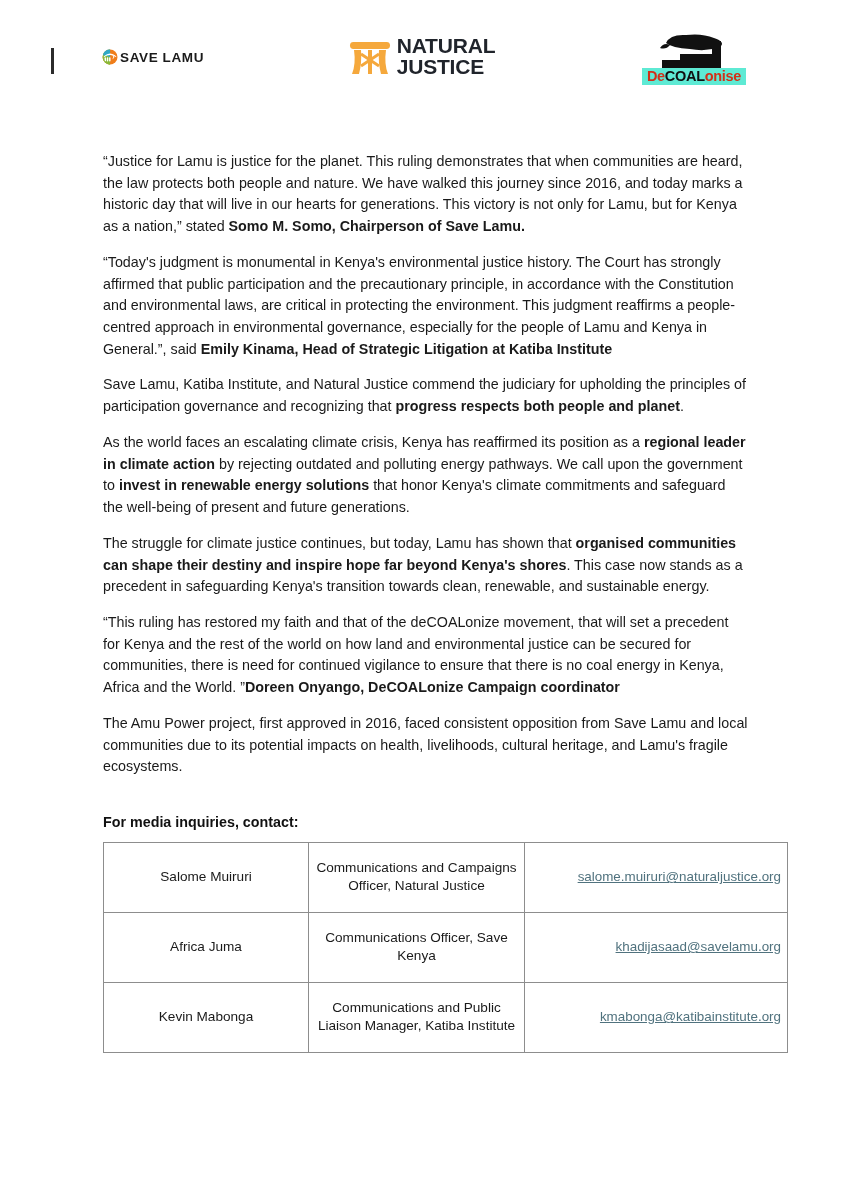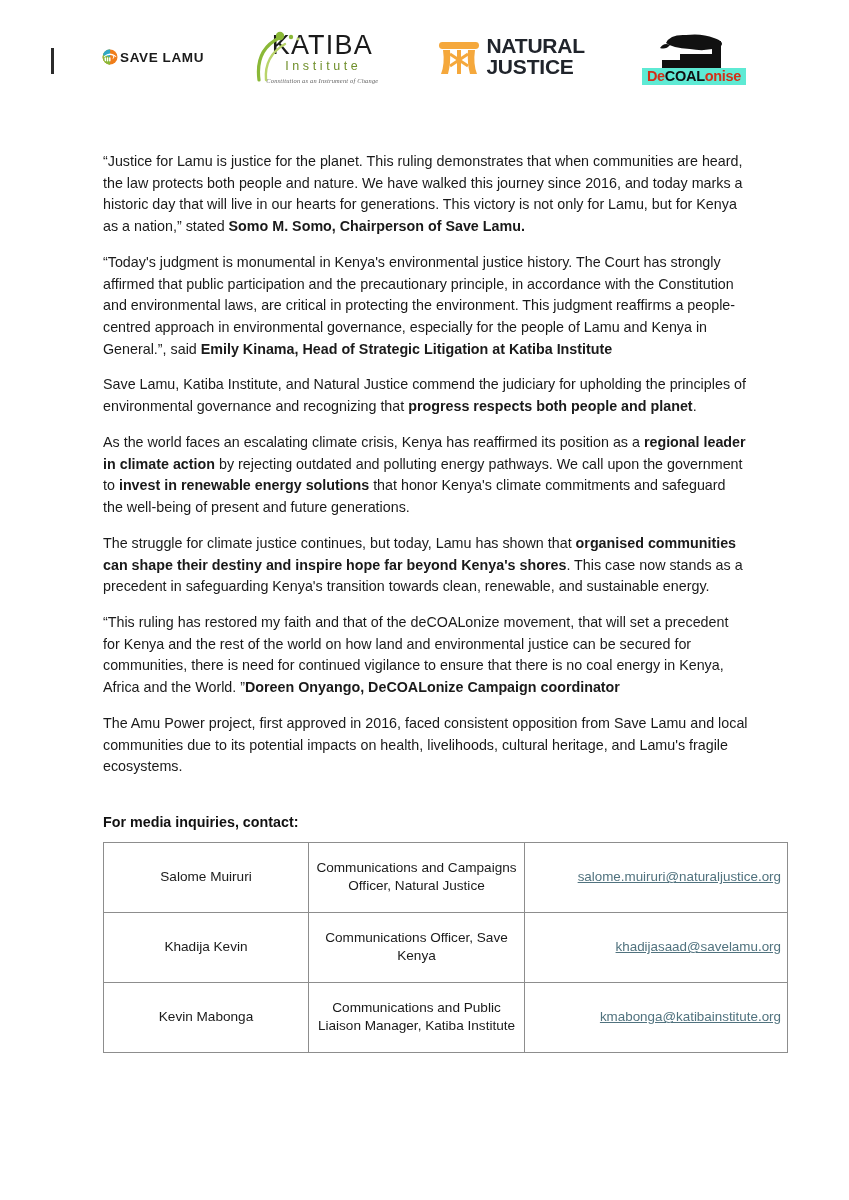--- a/index.html
+++ b/index.html
@@ -234,32 +234,20 @@
         <rect x="21" y="26" width="4.5" height="13" rx="2.2" fill="#ffffff"></rect>
         <rect x="28" y="26" width="4.5" height="13" rx="2.2" fill="#ffffff"></rect>
         <path d="M37 18 Q52 25 37 33 Q44 25 37 18 Z" fill="#ffffff" opacity="0.85"></path>
         <path d="M31 2 A23 23 0 0 1 50 38 Q38 48 31 48" fill="none" stroke="#8ab837" stroke-width="0"></path>
         <circle cx="43" cy="21" r="1.8" fill="#ffffff"></circle>
         <path d="M31 48 Q14 44 10 28" fill="none" stroke="#8ab837" stroke-width="2.4"></path>
       </svg>
       <div class="wordmark">SAVE LAMU</div>
     </div>
 
-    <div class="logo-slot katiba">
-      <svg class="swoosh" viewBox="0 0 60 54">
-        <path d="M6 50 Q2 20 26 8" fill="none" stroke="#8ab837" stroke-width="3.2" stroke-linecap="round"></path>
-        <path d="M13 50 Q11 26 32 14" fill="none" stroke="#b9d46a" stroke-width="2.4" stroke-linecap="round"></path>
-        <circle cx="27" cy="6" r="4.2" fill="#8ab837"></circle>
-        <circle cx="38" cy="7" r="2.2" fill="#8ab837"></circle>
-        <circle cx="45" cy="9" r="1.4" fill="#b9d46a"></circle>
-      </svg>
-      <div class="k-main">KATIBA</div>
-      <div class="k-sub">Institute</div>
-      <div class="k-tag">Constitution as an Instrument of Change</div>
-    </div>
 
     <div class="logo-slot natjust">
       <svg class="nj-mark" viewBox="0 0 46 46">
         <rect x="3" y="8" width="40" height="7" rx="3.4" fill="#f5a83c"></rect>
         <path d="M7 16 Q9 30 5 40 L12 40 Q15 29 14 16 Z" fill="#f5a83c"></path>
         <path d="M39 16 Q37 30 41 40 L34 40 Q31 29 32 16 Z" fill="#f5a83c"></path>
         <path d="M21 16 L25 16 L25 40 L21 40 Z" fill="#f5a83c"></path>
         <path d="M14 20 L32 32" stroke="#f5a83c" stroke-width="3" fill="none"></path>
         <path d="M32 20 L14 32" stroke="#f5a83c" stroke-width="3" fill="none"></path>
       </svg>
@@ -283,39 +271,39 @@
           <span>onise</span>
       </div>
     </div>
 
   </div>
 
   <div class="content">
 
     <p class="para" id="p0"><span>“Justice for Lamu is justice for the planet. This ruling demonstrates that when communities are heard, the law protects both people and nature. We have walked this journey since 2016, and today marks a historic day that will live in our hearts for generations. This victory is not only for Lamu, but for Kenya as a nation,” stated </span><b>Somo M. Somo, Chairperson of Save Lamu.</b></p>
     <p class="para" id="p1"><span>“Today's judgment is monumental in Kenya's environmental justice history. The Court has strongly affirmed that public participation and the precautionary principle, in accordance with the Constitution and environmental laws, are critical in protecting the environment. This judgment reaffirms a people-centred approach in environmental governance, especially for the people of Lamu and Kenya in General.”, said </span><b>Emily Kinama, Head of Strategic Litigation at Katiba Institute</b></p>
-    <p class="para" id="p2"><span>Save Lamu, Katiba Institute, and Natural Justice commend the judiciary for upholding the principles of environmental governance and recognizing that </span><b>progress respects both people and planet</b><span>.</span></p>
+    <p class="para" id="p2"><span>Save Lamu, Katiba Institute, and Natural Justice commend the judiciary for upholding the principles of participation governance and recognizing that </span><b>progress respects both people and planet</b><span>.</span></p>
     <p class="para" id="p3"><span>As the world faces an escalating climate crisis, Kenya has reaffirmed its position as a </span><b>regional leader in climate action</b><span> by rejecting outdated and polluting energy pathways. We call upon the government to </span><b>invest in renewable energy solutions</b><span> that honor Kenya's climate commitments and safeguard the well-being of present and future generations.</span></p>
     <p class="para" id="p4"><span>The struggle for climate justice continues, but today, Lamu has shown that </span><b>organised communities can shape their destiny and inspire hope far beyond Kenya's shores</b><span>. This case now stands as a precedent in safeguarding Kenya's transition towards clean, renewable, and sustainable energy.</span></p>
     <p class="para" id="p5"><span>“This ruling has restored my faith and that of the deCOALonize movement, that will set a precedent for Kenya and the rest of the world on how land and environmental justice can be secured for communities, there is need for continued vigilance to ensure that there is no coal energy in Kenya, Africa and the World. ”</span><b>Doreen Onyango, DeCOALonize Campaign coordinator</b></p>
     <p class="para" id="p6"><span>The Amu Power project, first approved in 2016, faced consistent opposition from Save Lamu and local communities due to its potential impacts on health, livelihoods, cultural heritage, and Lamu's fragile ecosystems.</span></p>
 
     <div class="spacer-small"></div>
 
     <div class="contact-heading">For media inquiries, contact:</div>
 
     <table class="contact-table">
       <tbody id="contact-tbody">
           <tr>
             <td class="col-name">Salome Muiruri</td>
             <td class="col-role">Communications and Campaigns Officer, Natural Justice</td>
             <td class="col-email"><a class="email-link" href="mailto:salome.muiruri@naturaljustice.org">salome.muiruri@naturaljustice.org</a></td>
           </tr>
           <tr>
-            <td class="col-name">Khadija Kevin</td>
+            <td class="col-name">Africa Juma</td>
             <td class="col-role">Communications Officer, Save Kenya</td>
             <td class="col-email"><a class="email-link" href="mailto:khadijasaad@savelamu.org">khadijasaad@savelamu.org</a></td>
           </tr>
           <tr>
             <td class="col-name">Kevin Mabonga</td>
             <td class="col-role">Communications and Public Liaison Manager, Katiba Institute</td>
             <td class="col-email"><a class="email-link" href="mailto:kmabonga@katibainstitute.org">kmabonga@katibainstitute.org</a></td>
           </tr>
         </tbody>
     </table>

